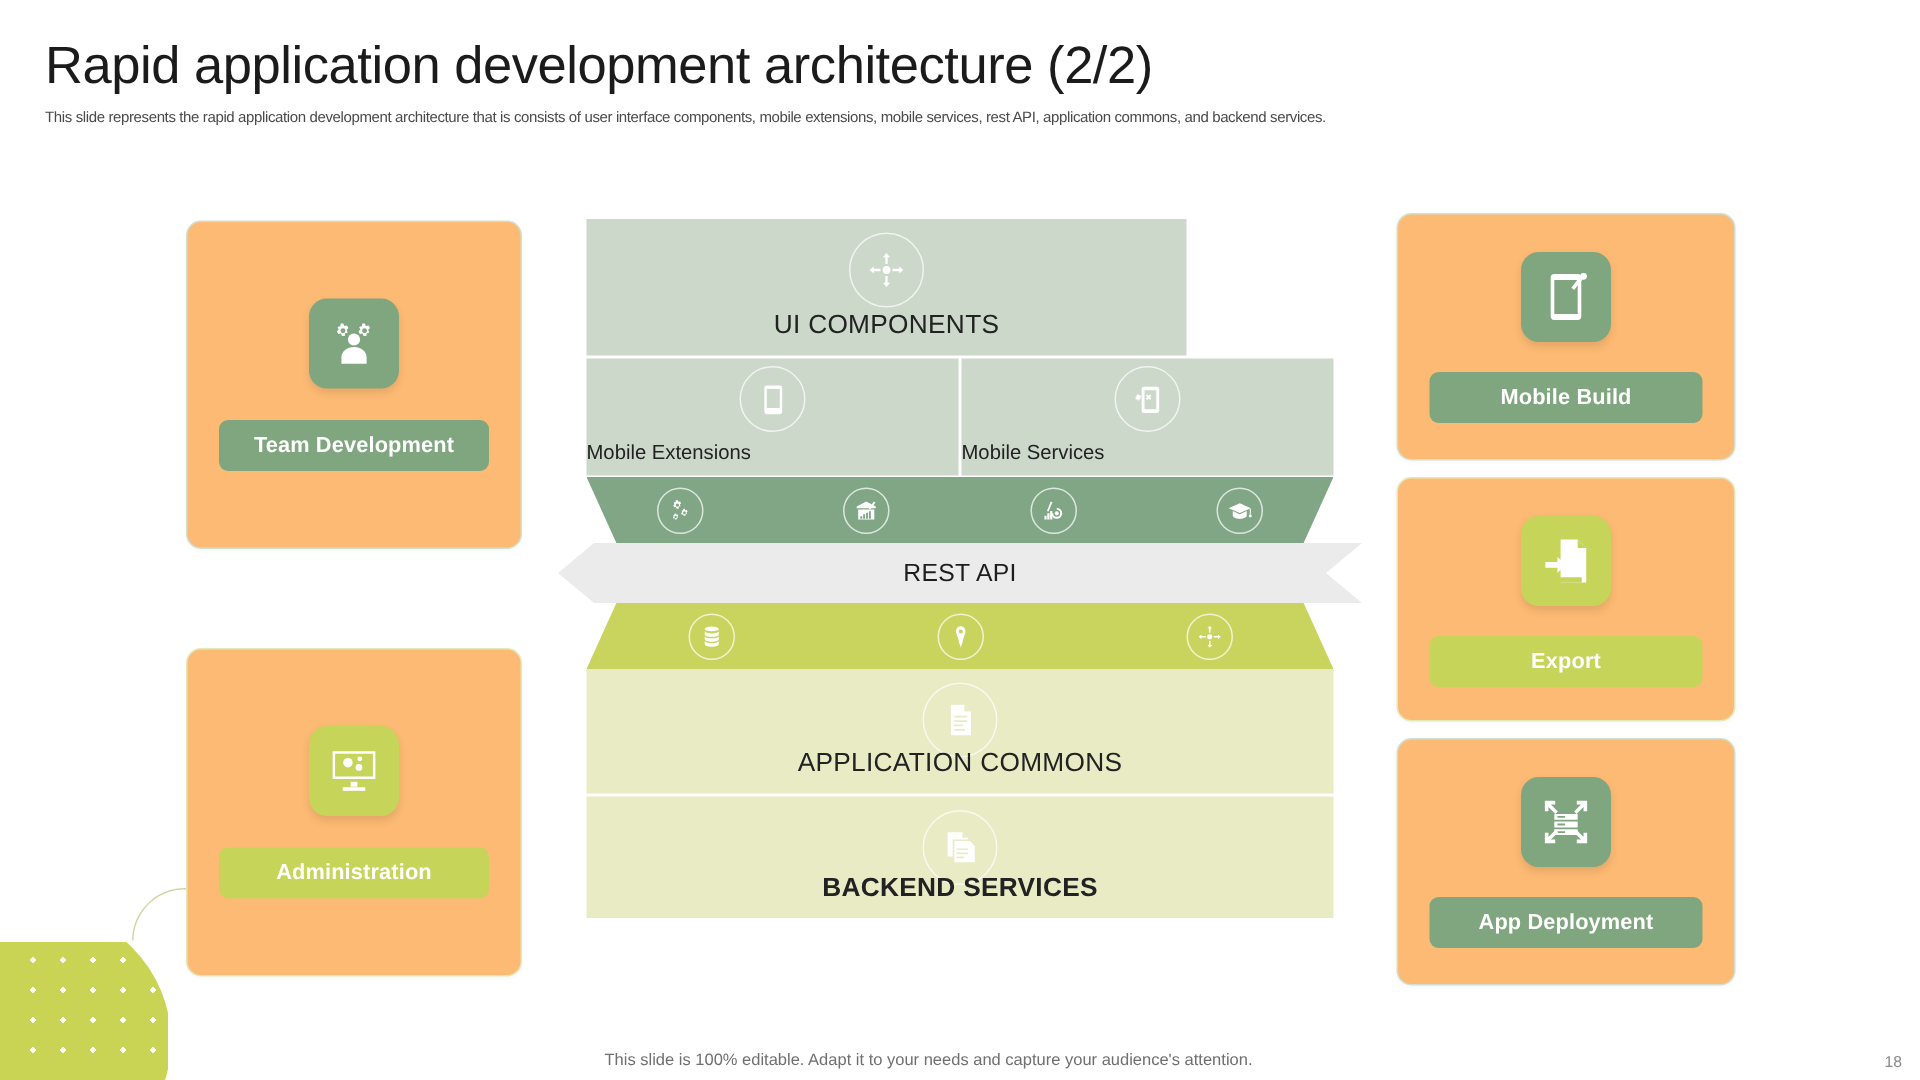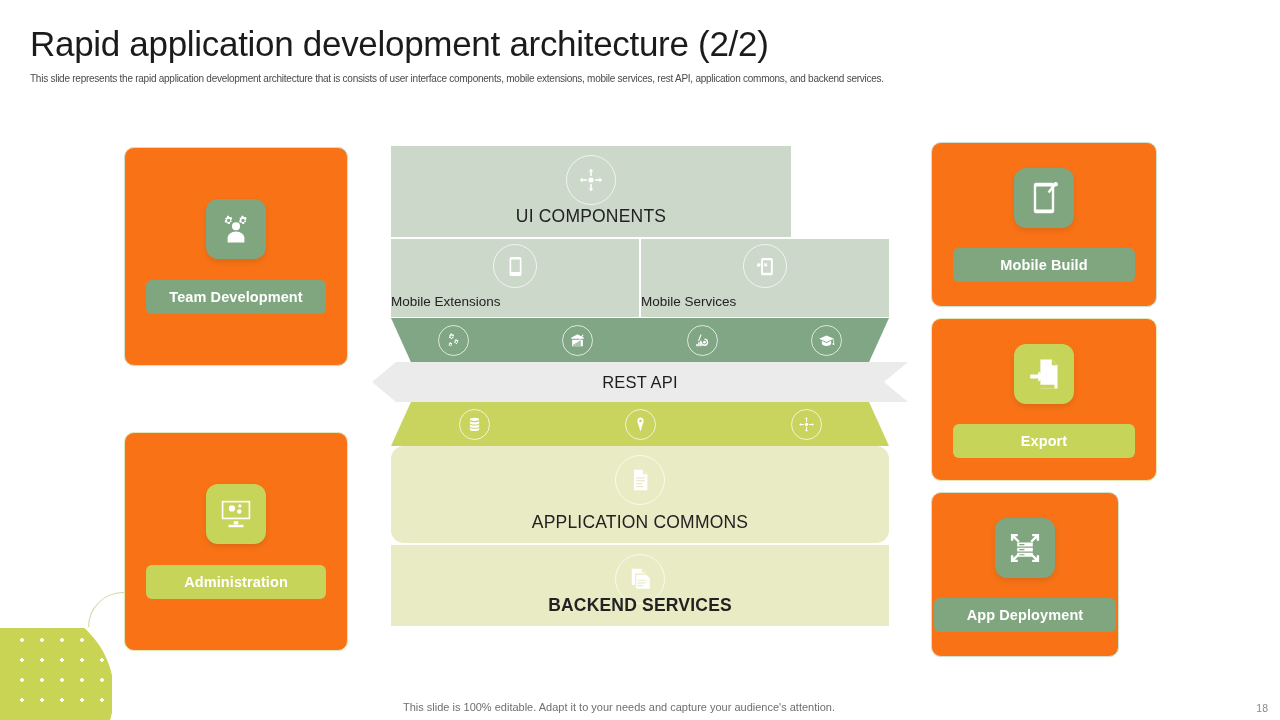--- a/index.html
+++ b/index.html
@@ -42,21 +42,21 @@
   .deco-arc {
     position: absolute; left: 88px; bottom: 58px;
     width: 70px; height: 70px;
     border: 1px solid #cfd8a8; border-radius: 50%;
     border-color: #cfd8a8 transparent transparent #cfd8a8;
     transform: rotate(45deg);
   }
 
   
   .card {
-    position: absolute; background: #f97316;
+    position: absolute; background: #fdba74;
     border: 1px solid #cfe0cf; border-radius: 10px;
     display: flex; flex-direction: column; align-items: center;
     box-shadow: 0 1px 3px rgba(0,0,0,.04);
   }
   .card.lime { border-color: #e3e8b7; }
   .card-icon {
     width: 60px; height: 60px; border-radius: 12px;
     display: flex; align-items: center; justify-content: center;
     box-shadow: 0 3px 6px rgba(0,0,0,.10);
   }
@@ -74,21 +74,21 @@
 
   
   #card-team  { left: 124px; top: 147px;  width: 224px; height: 219px; }
   #card-admin { left: 124px; top: 432px;  width: 224px; height: 219px; }
   #card-team  .card-icon, #card-admin .card-icon { margin-top: 51px; }
   #card-team  .card-label, #card-admin .card-label { margin-top: 21px; width: 180px; height: 34px; }
 
   
   #card-mbuild { left: 931px; top: 142px; width: 226px; height: 165px; }
   #card-export { left: 931px; top: 318px; width: 226px; height: 163px; }
-  #card-deploy { left: 931px; top: 492px; width: 188px; height: 165px; }
+  #card-deploy { left: 931px; top: 492px; width: 226px; height: 165px; }
   #card-mbuild .card-icon, #card-export .card-icon, #card-deploy .card-icon { margin-top: 25px; }
   #card-mbuild .card-label, #card-export .card-label, #card-deploy .card-label {
     margin-top: 20px; width: 182px; height: 34px;
   }
 
   
   .stack { position: absolute; left: 391px; top: 146px; width: 498px; }
 
   .panel-ui {
     background: #ccd8ca; width: 400px; height: 91px;
@@ -132,21 +132,21 @@
     clip-path: polygon(0 50%, 24px 0, 100% 0, calc(100% - 24px) 50%, 100% 100%, 24px 100%);
     display: flex; align-items: center; justify-content: center;
     position: relative;
   }
   .arrowbar-label { font-size: 16.5px; color: #1d1d1d; letter-spacing: .2px; }
 
   .panel-lime {
     width: 498px; background: #e8ebc4; position: relative;
     display: flex; flex-direction: column; align-items: center;
   }
-  #panel-appcommons { height: 97px; border-radius: 13px; }
+  #panel-appcommons { height: 83px; }
   #panel-backend { height: 81px; margin-top: 2px; font-weight: bold; }
   .panel-lime-label {
     position: absolute; bottom: 10px; left: 0; right: 0; text-align: center;
     font-size: 17.5px; color: #222; letter-spacing: .2px;
   }
 
   
   .cbadge {
     border-radius: 50%; border: 1px solid rgba(255,255,255,.72);
     display: flex; align-items: center; justify-content: center;

